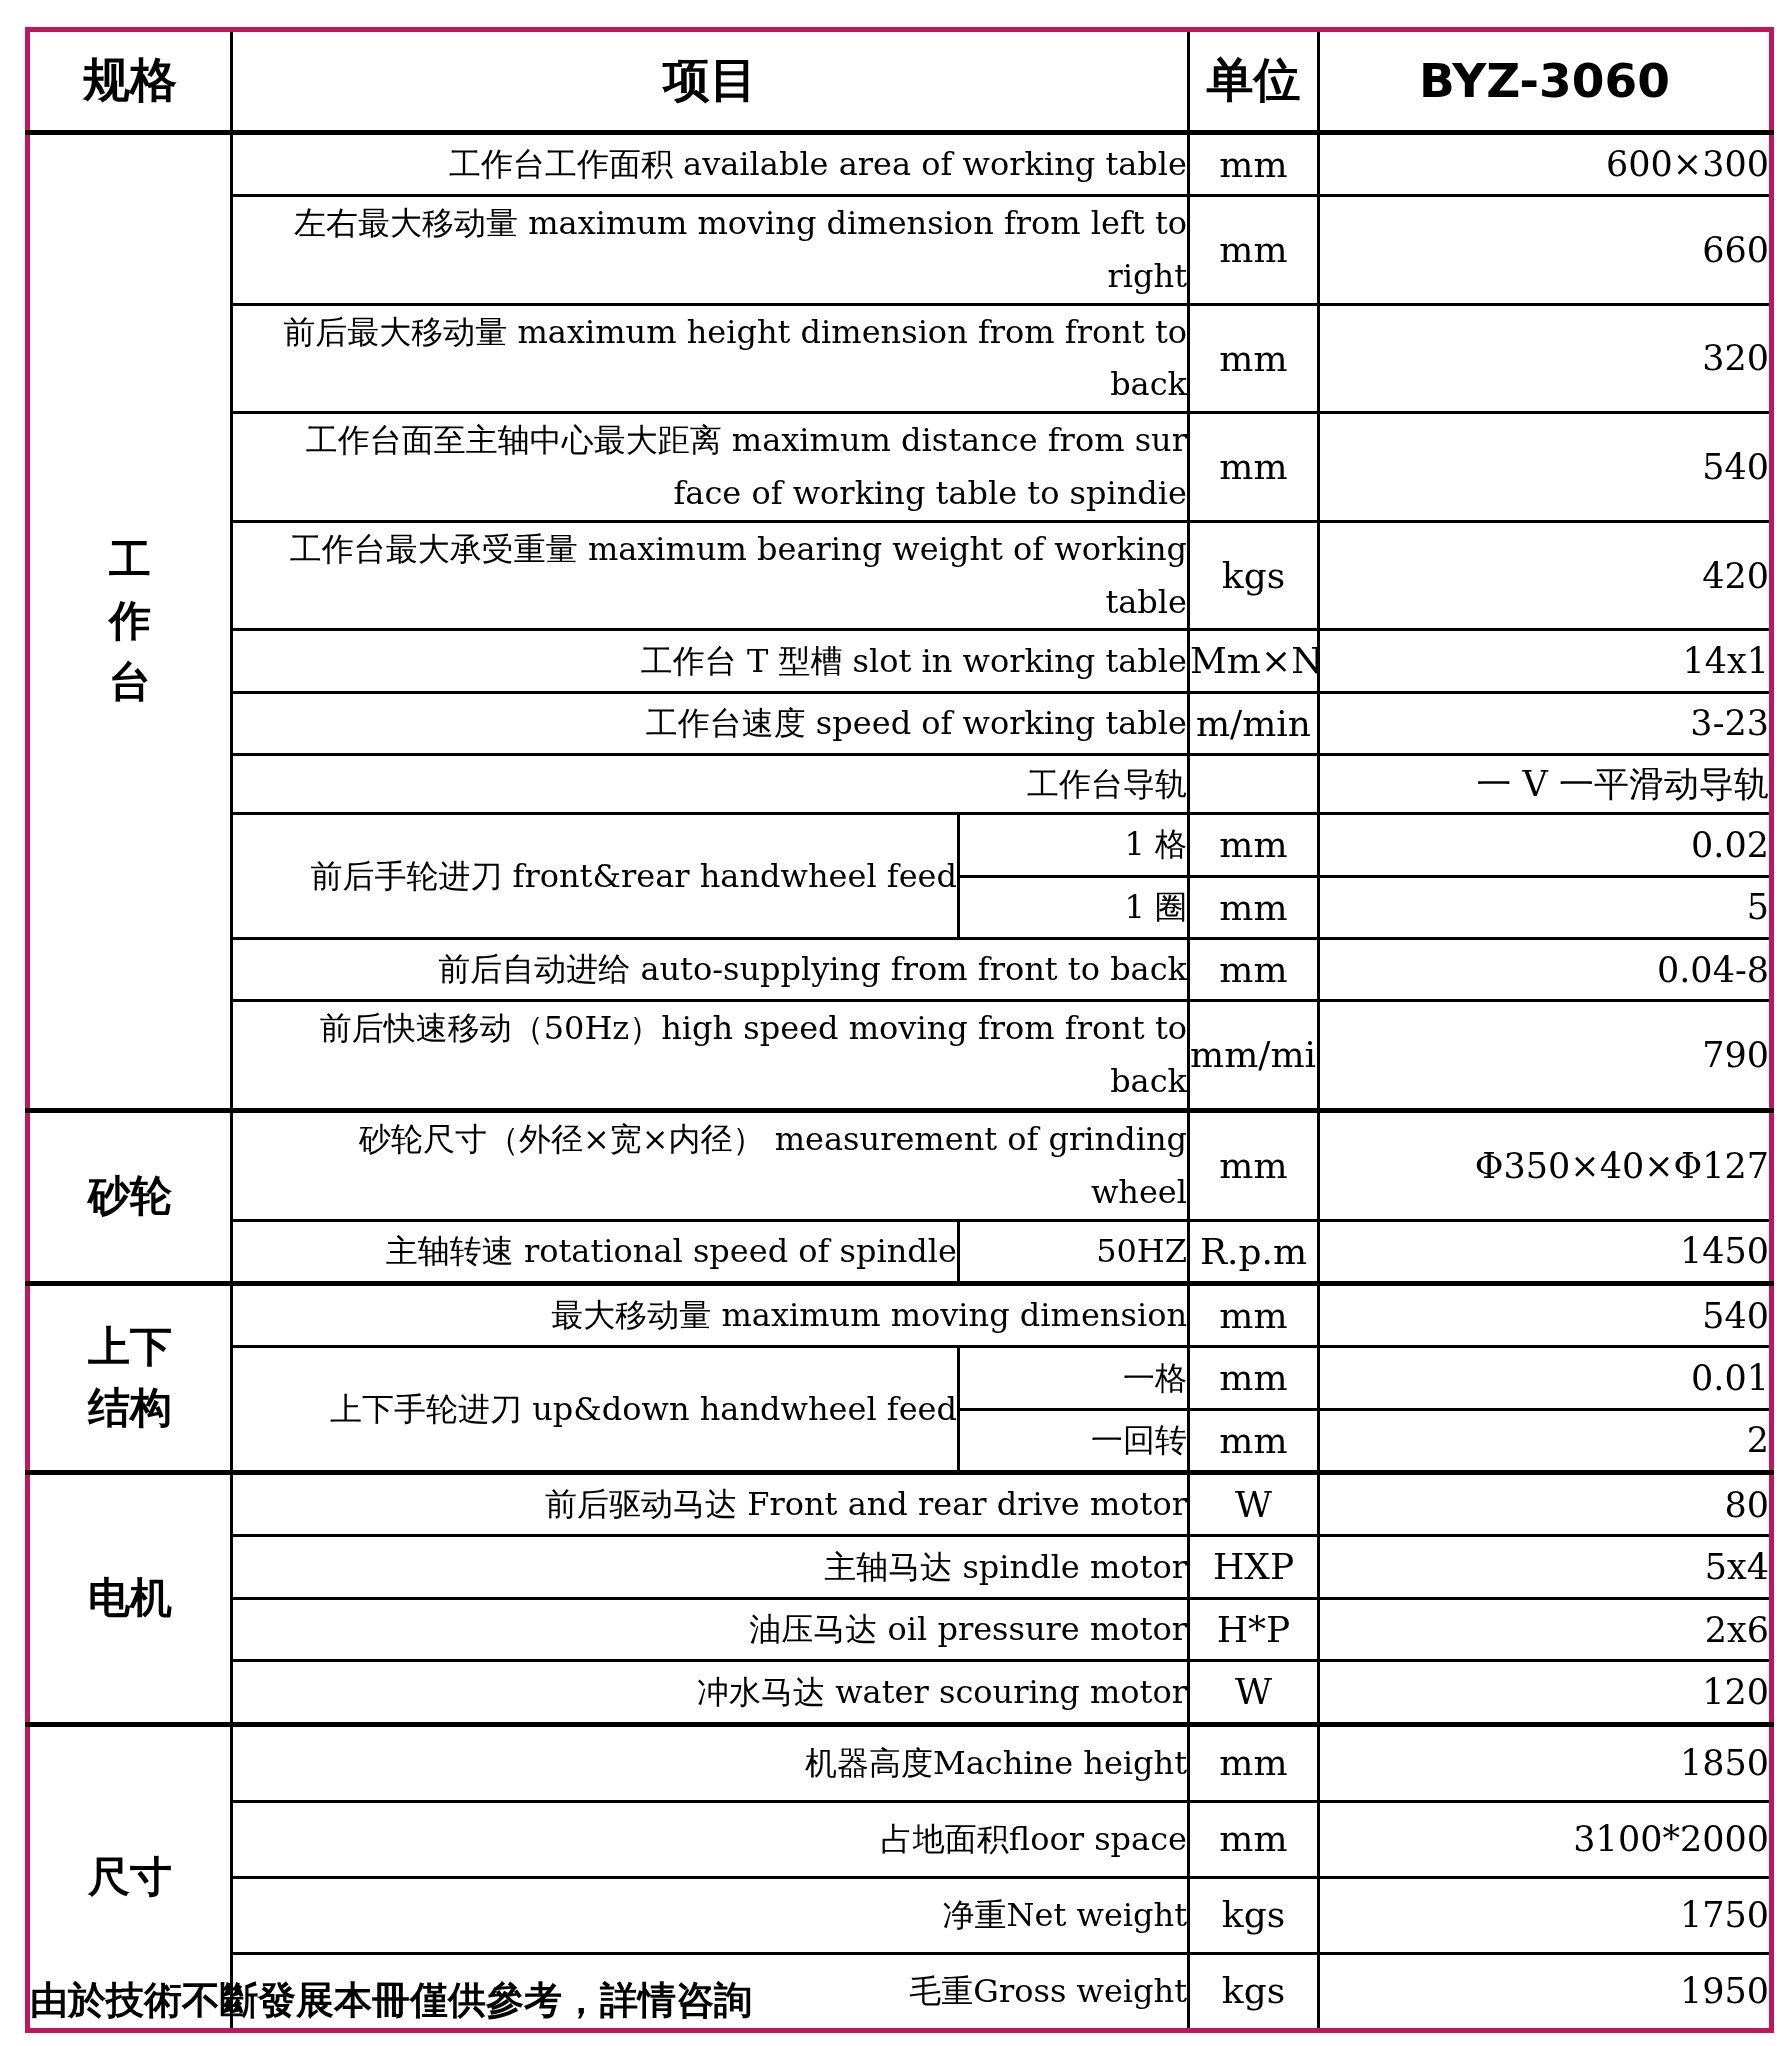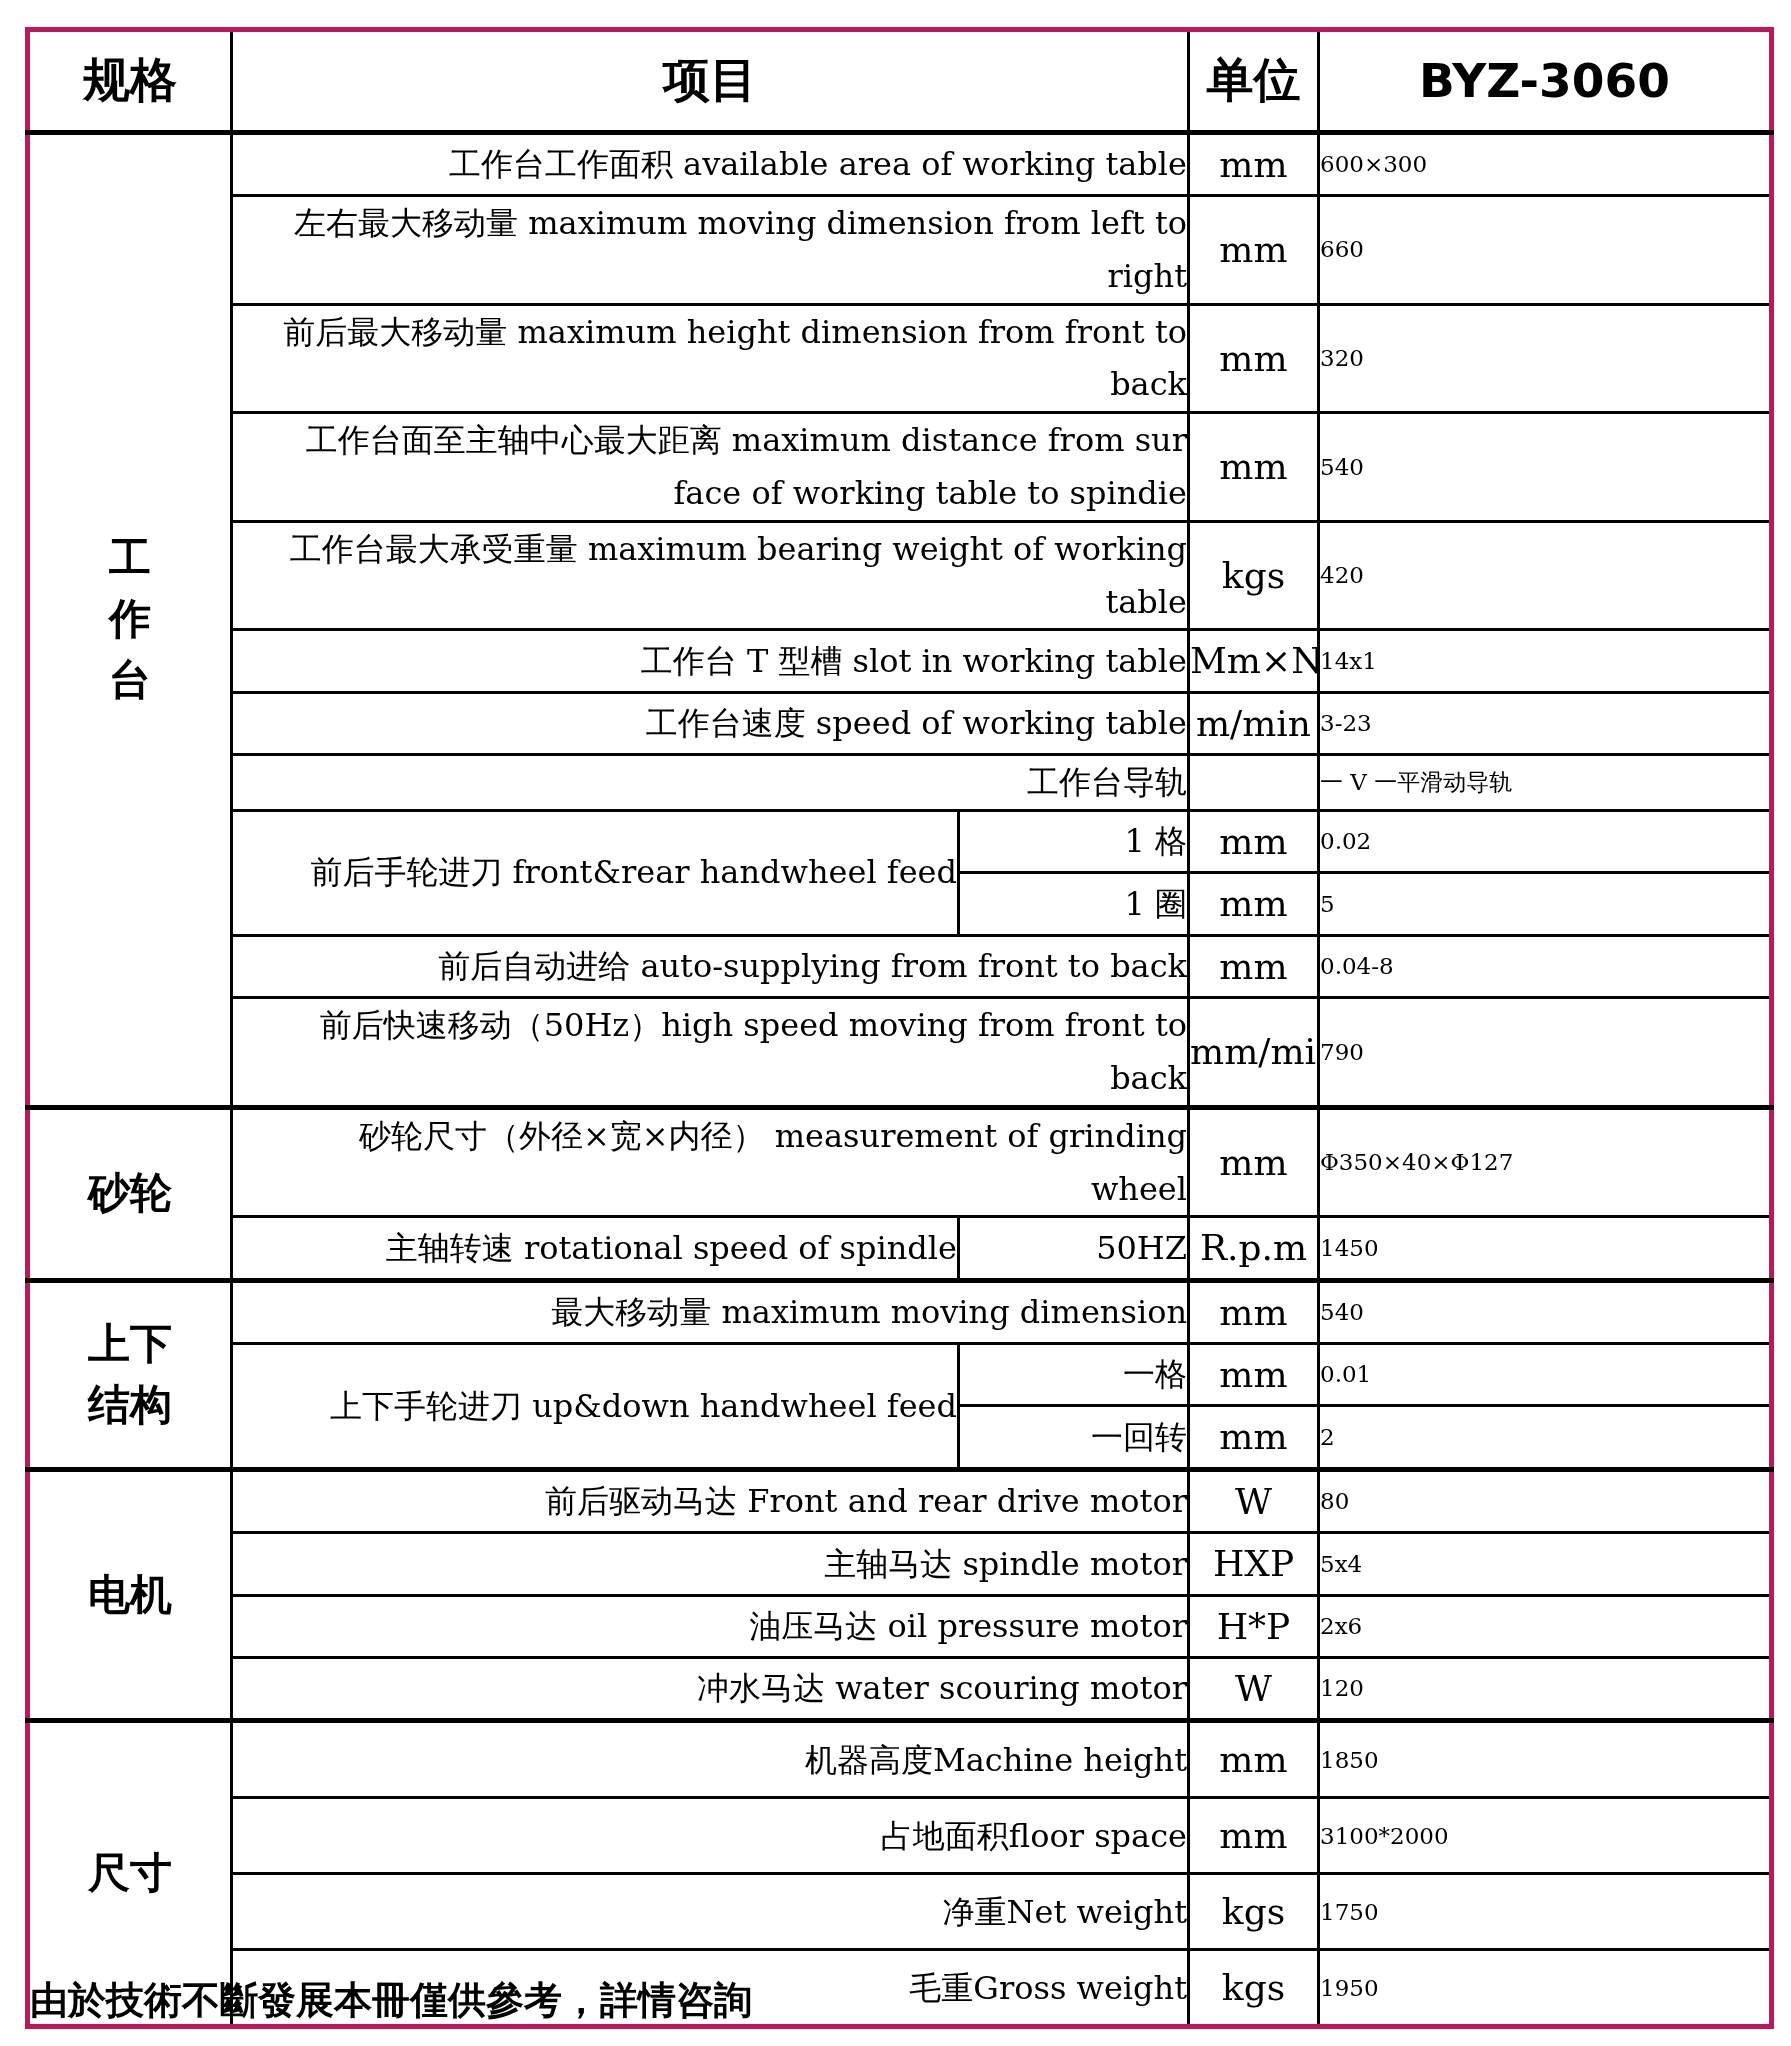--- a/index.html
+++ b/index.html
@@ -63,23 +63,23 @@
     line-height:1.65;
     padding-left:13.3px;
     text-align:right;
   }
   td.unit{
     font-size:36px;
     line-height:1.65;
     text-align:center;
   }
   td.value{
-    font-size:23px;
+    font-size:35px;
     line-height:1.6;
-    text-align:left;
+    text-align:right;
   }
   tr.sec-3 td{height:53px;}
   tr.sec-4 td{height:73px;}
 
   .footer{
     position:relative;
     margin:0;
     padding:0 16px 0 30px;
     font-family:"DejaVu Serif","Liberation Serif",serif;
     font-weight:bold;

